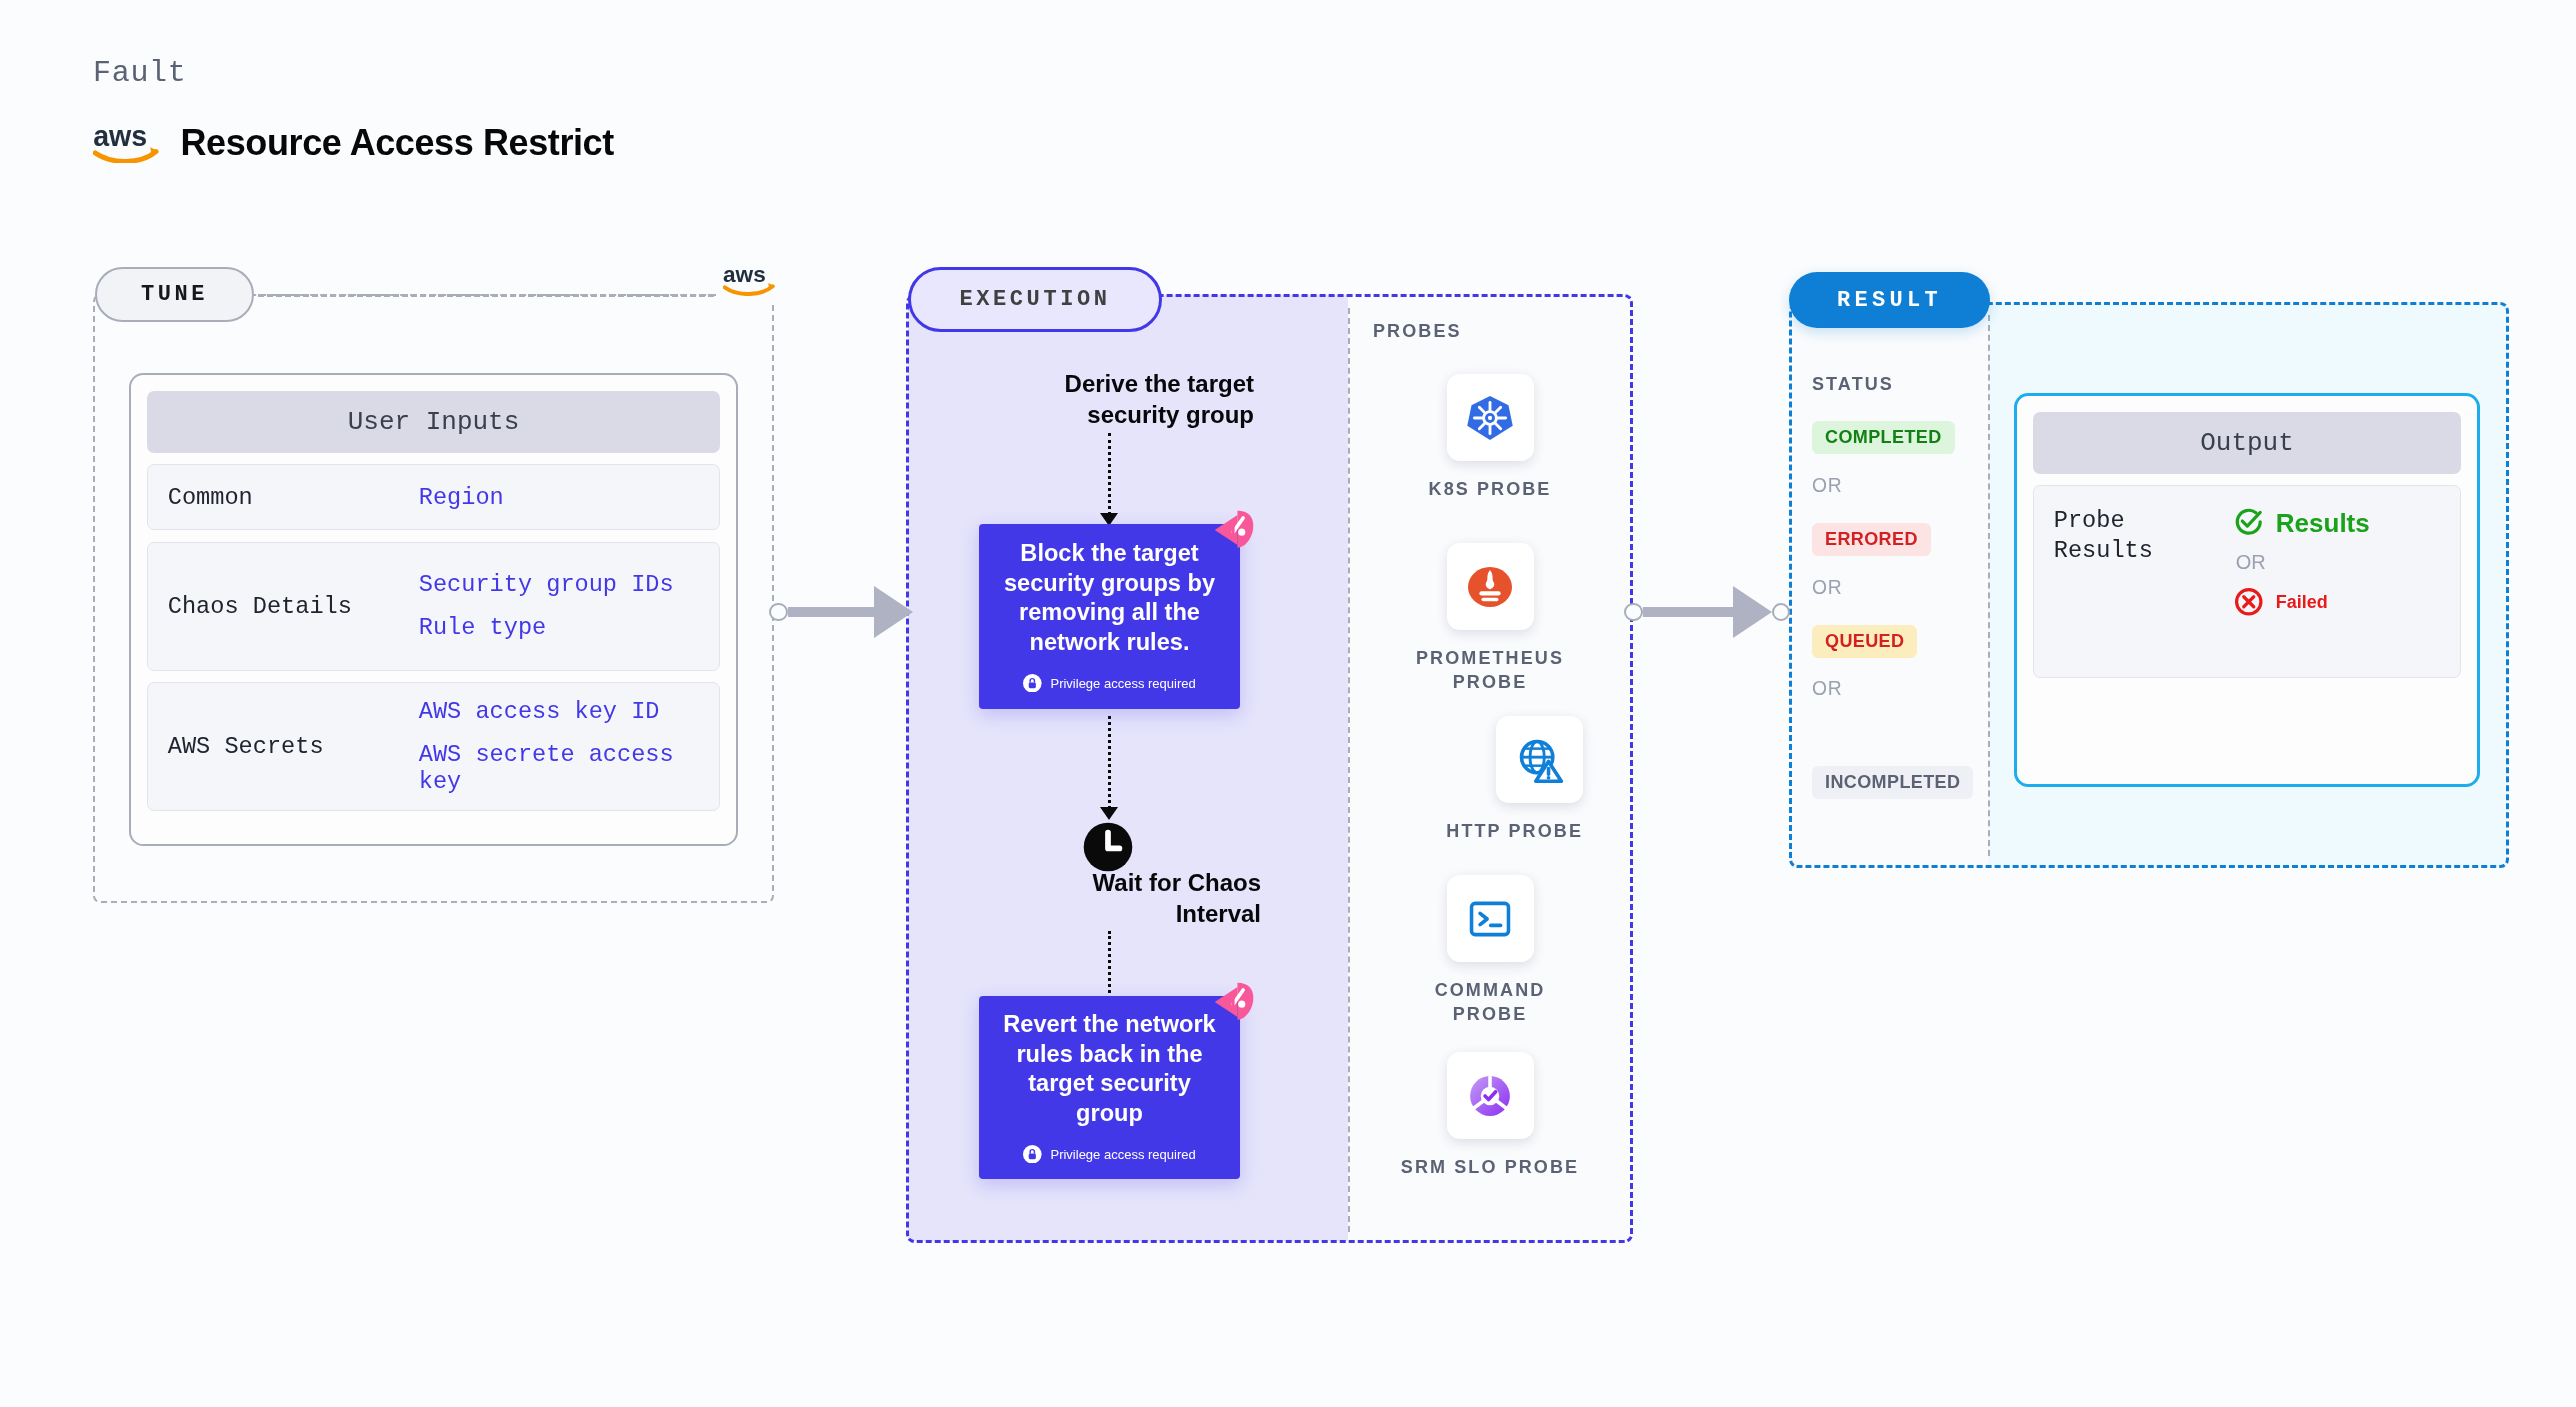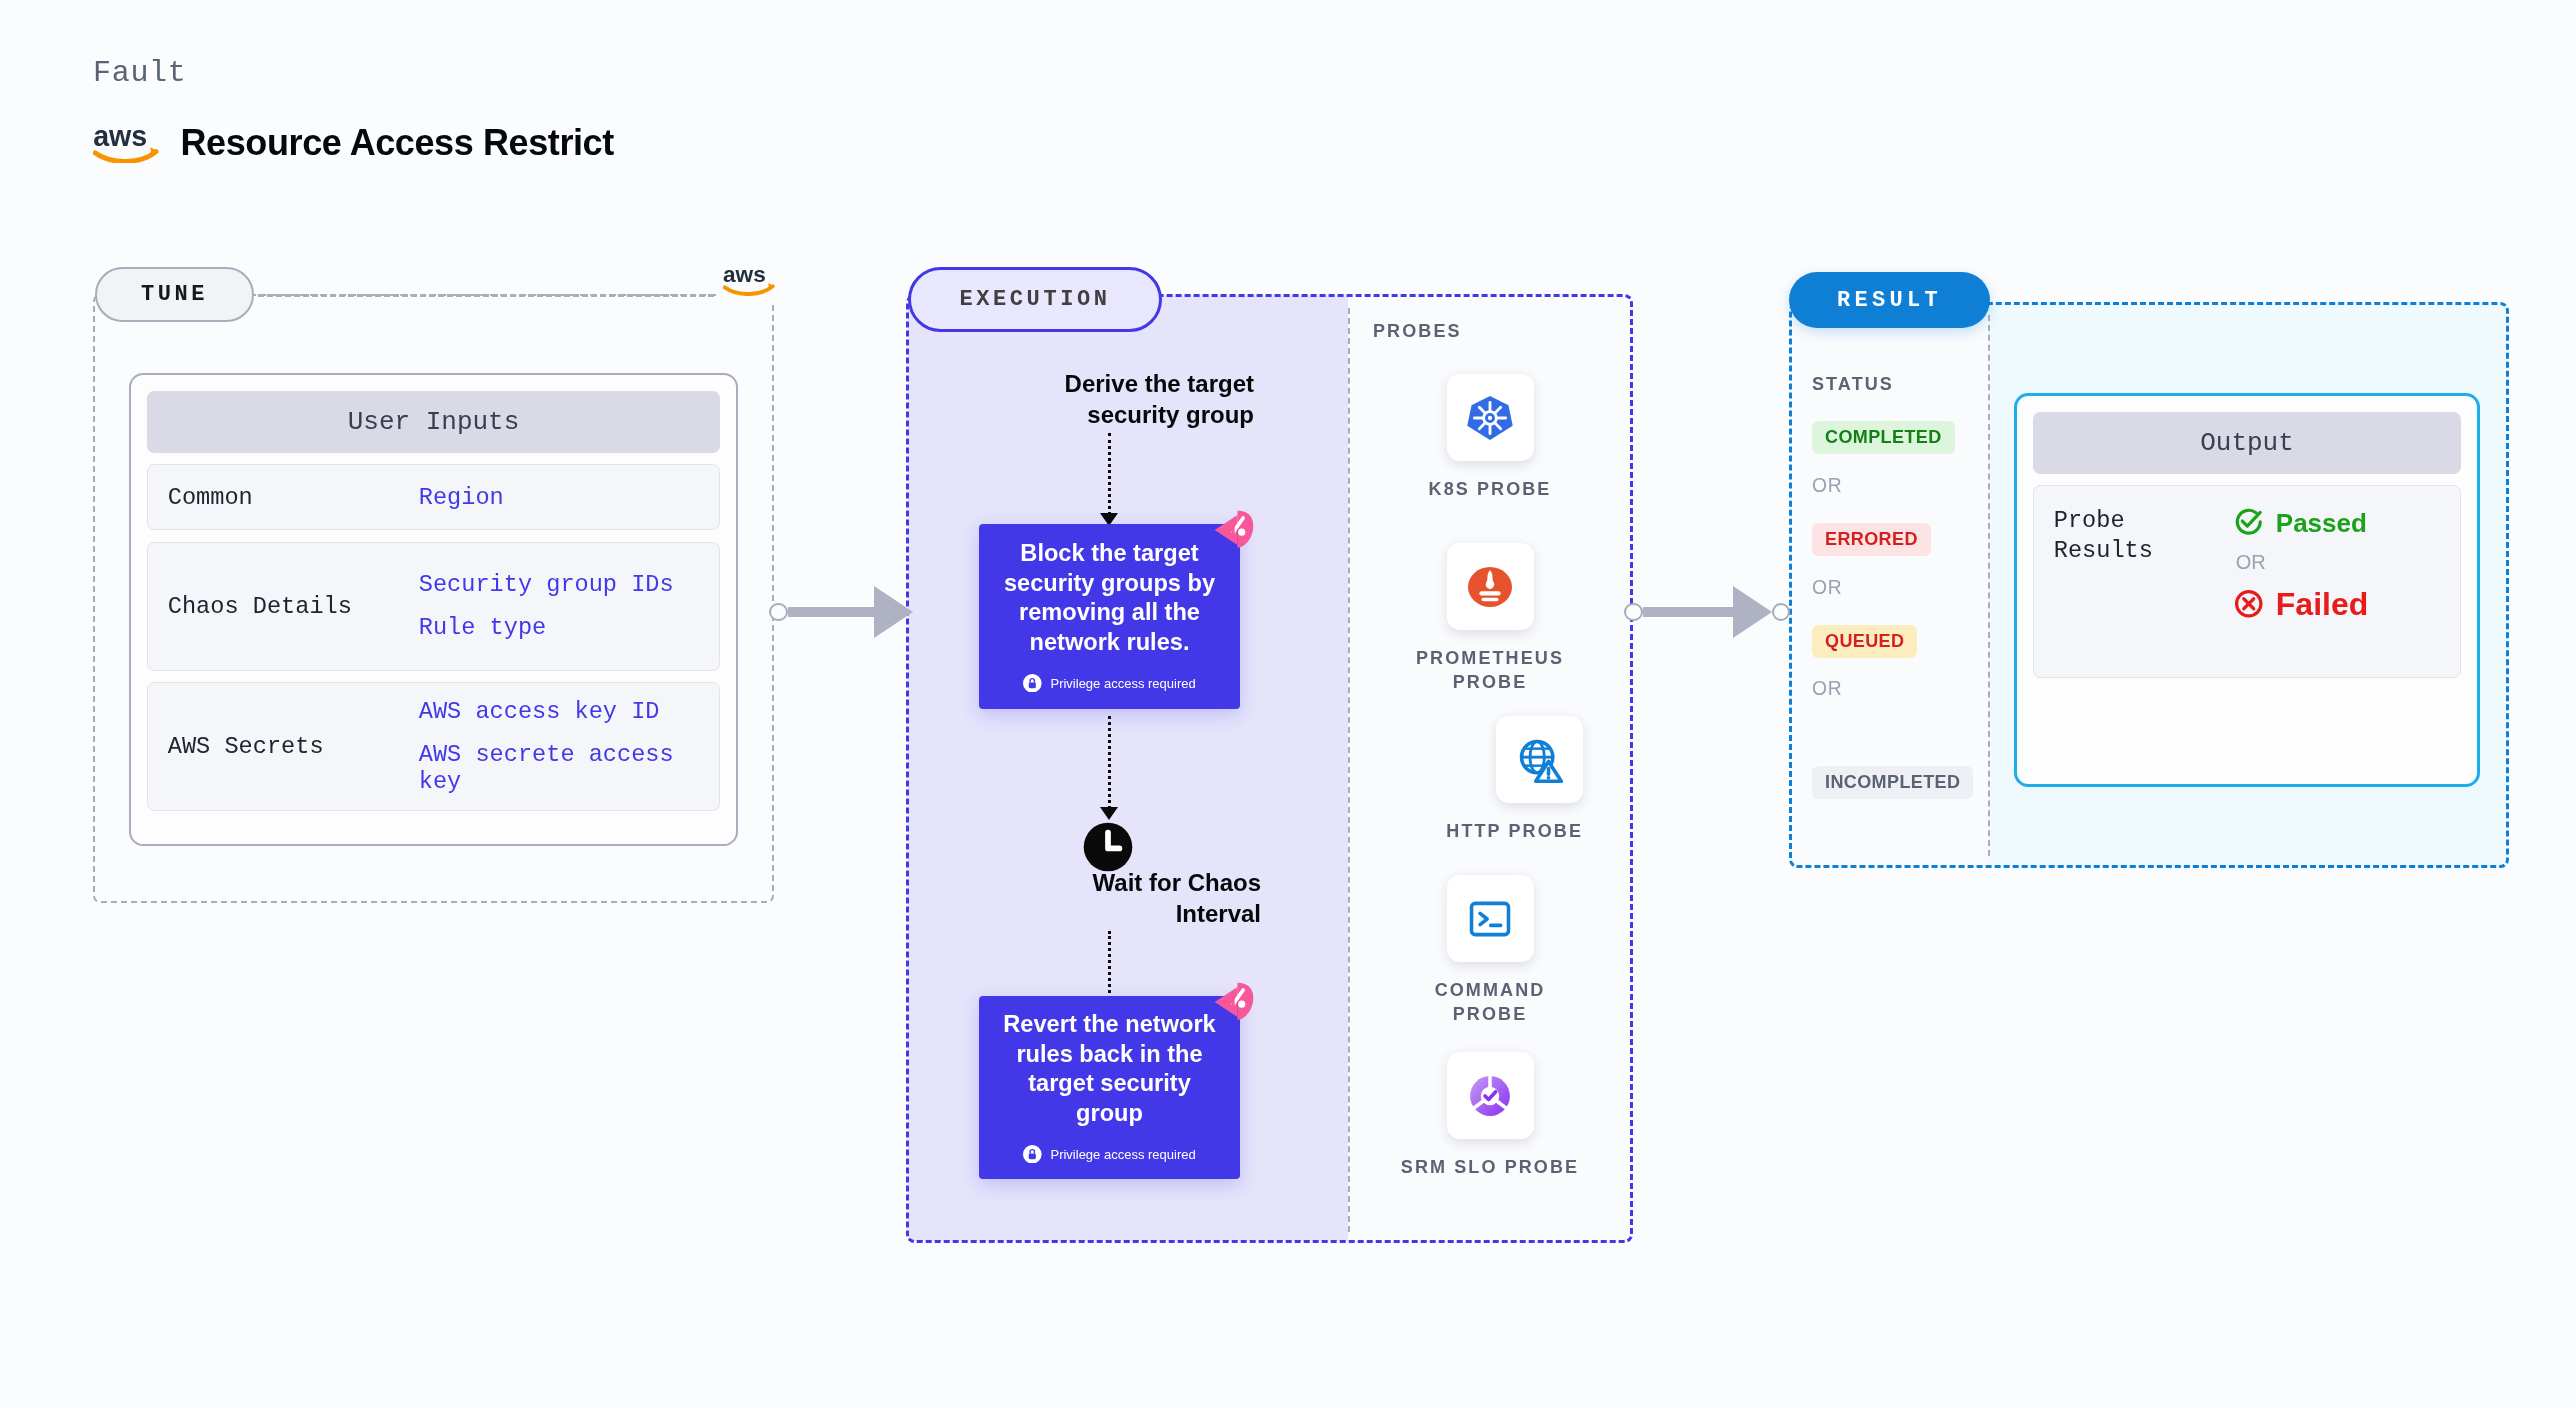--- a/index.html
+++ b/index.html
@@ -440,28 +440,28 @@
       <span style="white-space:pre-line;">Probe Results</span>
     </div>
     <div class="io-vals" style="gap:11.5px;">
       <div style="display:flex;align-items:center;gap:11.5px;">
         <span>
           <svg width="31.5" height="31.5" viewBox="0 0 44 44">
             <path d="M38 22 A16 16 0 1 1 32 9.5" fill="none" stroke="#1aa31a" stroke-width="4.5" stroke-linecap="round"></path>
             <path d="M13 21 L20 28 L38 9" fill="none" stroke="#1aa31a" stroke-width="4.5" stroke-linecap="round" stroke-linejoin="round"></path>
           </svg>
         </span>
-        <span style="font-size:26px;font-weight:bold;color:#1aa31a;">Passed</span>
+        <span style="font-size:26px;font-weight:bold;color:#1aa31a;">Results</span>
       </div>
       <div style="font-size:20px;color:#9ba1b0;padding-left:2.9px;">OR</div>
       <div style="display:flex;align-items:center;gap:11.5px;">
         <span>
           <svg width="31.5" height="31.5" viewBox="0 0 44 44">
             <circle cx="22" cy="22" r="17" fill="none" stroke="#e81b1b" stroke-width="4.5"></circle>
             <path d="M15 15 L29 29 M29 15 L15 29" stroke="#e81b1b" stroke-width="4.5" stroke-linecap="round"></path>
           </svg>
         </span>
-        <span style="font-size:32px;font-weight:bold;color:#e81b1b;">Failed</span>
+        <span style="font-size:18px;font-weight:bold;color:#e81b1b;">Failed</span>
       </div>
     </div>
   </div>
 </div>
 
 
 </body></html>

